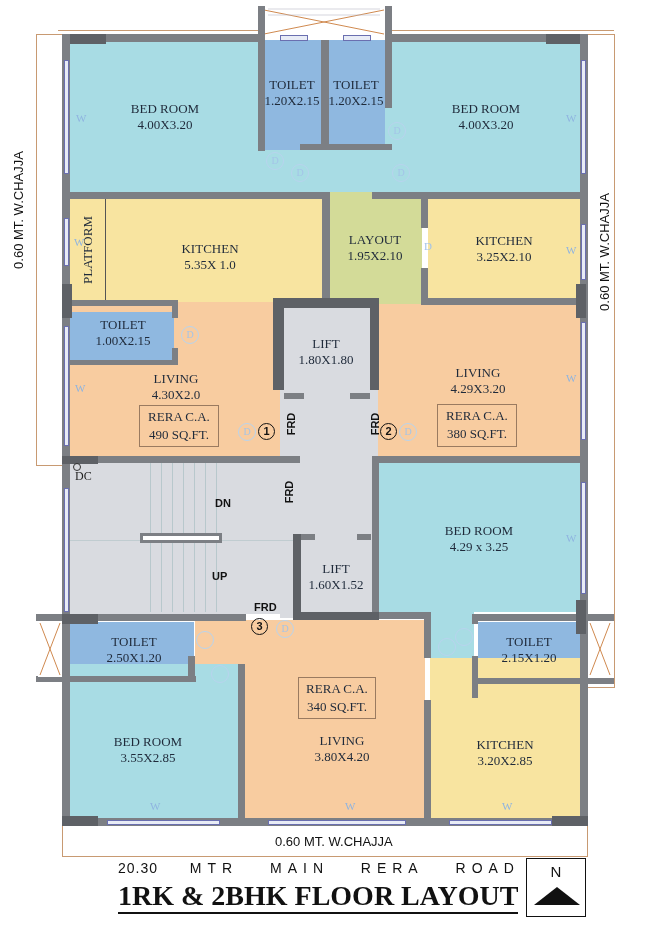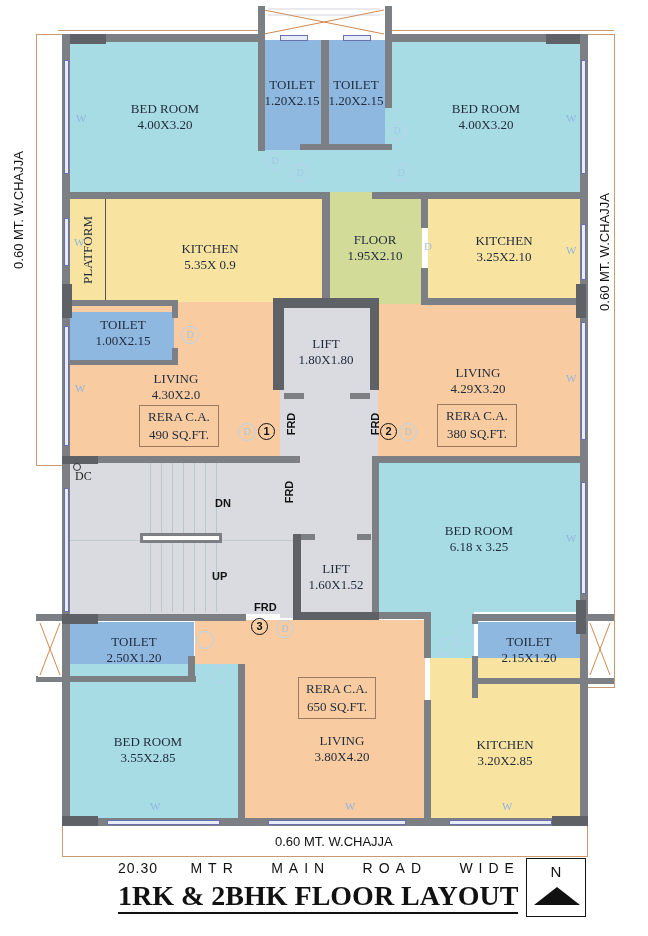--- a/index.html
+++ b/index.html
@@ -180,24 +180,24 @@
     <div>1.20X2.15</div>
   </div>
 <div class="lbl" style="left:486px;top:101px;">
     <div>BED ROOM</div>
     <div>4.00X3.20</div>
   </div>
 
 <div class="abs" style="left:88px;top:250px;transform:translate(-50%,-50%) rotate(-90deg);font-size:13px;color:#1f2a3a;white-space:nowrap;">PLATFORM</div>
 <div class="lbl" style="left:210px;top:241px;">
     <div>KITCHEN</div>
-    <div>5.35X 0.9</div>
+    <div>5.35X 1.0</div>
   </div>
 <div class="lbl" style="left:375px;top:232px;">
-    <div>FLOOR</div>
+    <div>LAYOUT</div>
     <div>1.95X2.10</div>
   </div>
 <div class="lbl" style="left:504px;top:233px;">
     <div>KITCHEN</div>
     <div>3.25X2.10</div>
   </div>
 
 <div class="lbl" style="left:123px;top:317px;">
     <div>TOILET</div>
     <div>1.00X2.15</div>
@@ -229,34 +229,34 @@
 <div class="abs sans" style="left:212px;top:570px;font-weight:bold;font-size:11px;color:#111;">UP</div>
 <div class="abs" style="left:73px;top:463px;width:6px;height:6px;border:1px solid #333;border-radius:50%;"></div>
 <div class="abs" style="left:75px;top:469px;font-size:12px;color:#222;">DC</div>
 
 <div class="lbl" style="left:336px;top:561px;">
     <div>LIFT</div>
     <div>1.60X1.52</div>
   </div>
 <div class="lbl" style="left:479px;top:523px;">
     <div>BED ROOM</div>
-    <div>6.18 x 3.25</div>
+    <div>4.29 x 3.25</div>
   </div>
 
 <div class="lbl" style="left:134px;top:634px;">
     <div>TOILET</div>
     <div>2.50X1.20</div>
   </div>
 <div class="lbl" style="left:148px;top:734px;">
     <div>BED ROOM</div>
     <div>3.55X2.85</div>
   </div>
 <div class="rera" style="left:298px;top:677px;width:78px;height:42px;">
     <div>RERA C.A.</div>
-    <div>650 SQ.FT.</div>
+    <div>340 SQ.FT.</div>
   </div>
 <div class="lbl" style="left:342px;top:733px;">
     <div>LIVING</div>
     <div>3.80X4.20</div>
   </div>
 <div class="lbl" style="left:529px;top:634px;">
     <div>TOILET</div>
     <div>2.15X1.20</div>
   </div>
 <div class="lbl" style="left:505px;top:737px;">
@@ -298,22 +298,22 @@
 <div class="w" style="left:502px;top:800px;">W</div>
 
 <div class="chajja-v" style="left:18px;top:210px;transform:translate(-50%,-50%) rotate(-90deg);">0.60 MT. W.CHAJJA</div>
 <div class="chajja-v" style="left:604px;top:252px;transform:translate(-50%,-50%) rotate(-90deg);">0.60 MT. W.CHAJJA</div>
 <div class="chajja-v" style="left:275px;top:834px;">0.60 MT. W.CHAJJA</div>
 
 <div class="abs sans" style="left:118px;top:860px;width:402px;display:flex;justify-content:space-between;font-size:14px;color:#111;letter-spacing:6px;">
   <span style="letter-spacing:1px;">20.30</span>
   <span>MTR</span>
   <span>MAIN</span>
+  <span>RERA</span>
   <span>ROAD</span>
-  <span>WIDE</span>
 </div>
 <div class="abs" style="left:118px;top:880px;font-family:'Liberation Serif','DejaVu Serif',serif;font-weight:bold;font-size:28px;color:#111;border-bottom:2px solid #111;line-height:32px;white-space:nowrap;">1RK &amp; 2BHK FLOOR LAYOUT</div>
 
 <div class="abs" style="left:526px;top:858px;width:60px;height:59px;border:1px solid #111;box-sizing:border-box;">
   <div class="abs sans" style="left:0;top:4px;width:58px;text-align:center;font-size:15px;color:#111;">N</div>
   <svg class="abs" style="left:5px;top:28px;" width="50" height="20" viewBox="0 0 50 20">
     <polygon points="25,0 48,18 2,18" fill="#111"></polygon>
   </svg>
 </div>
 

